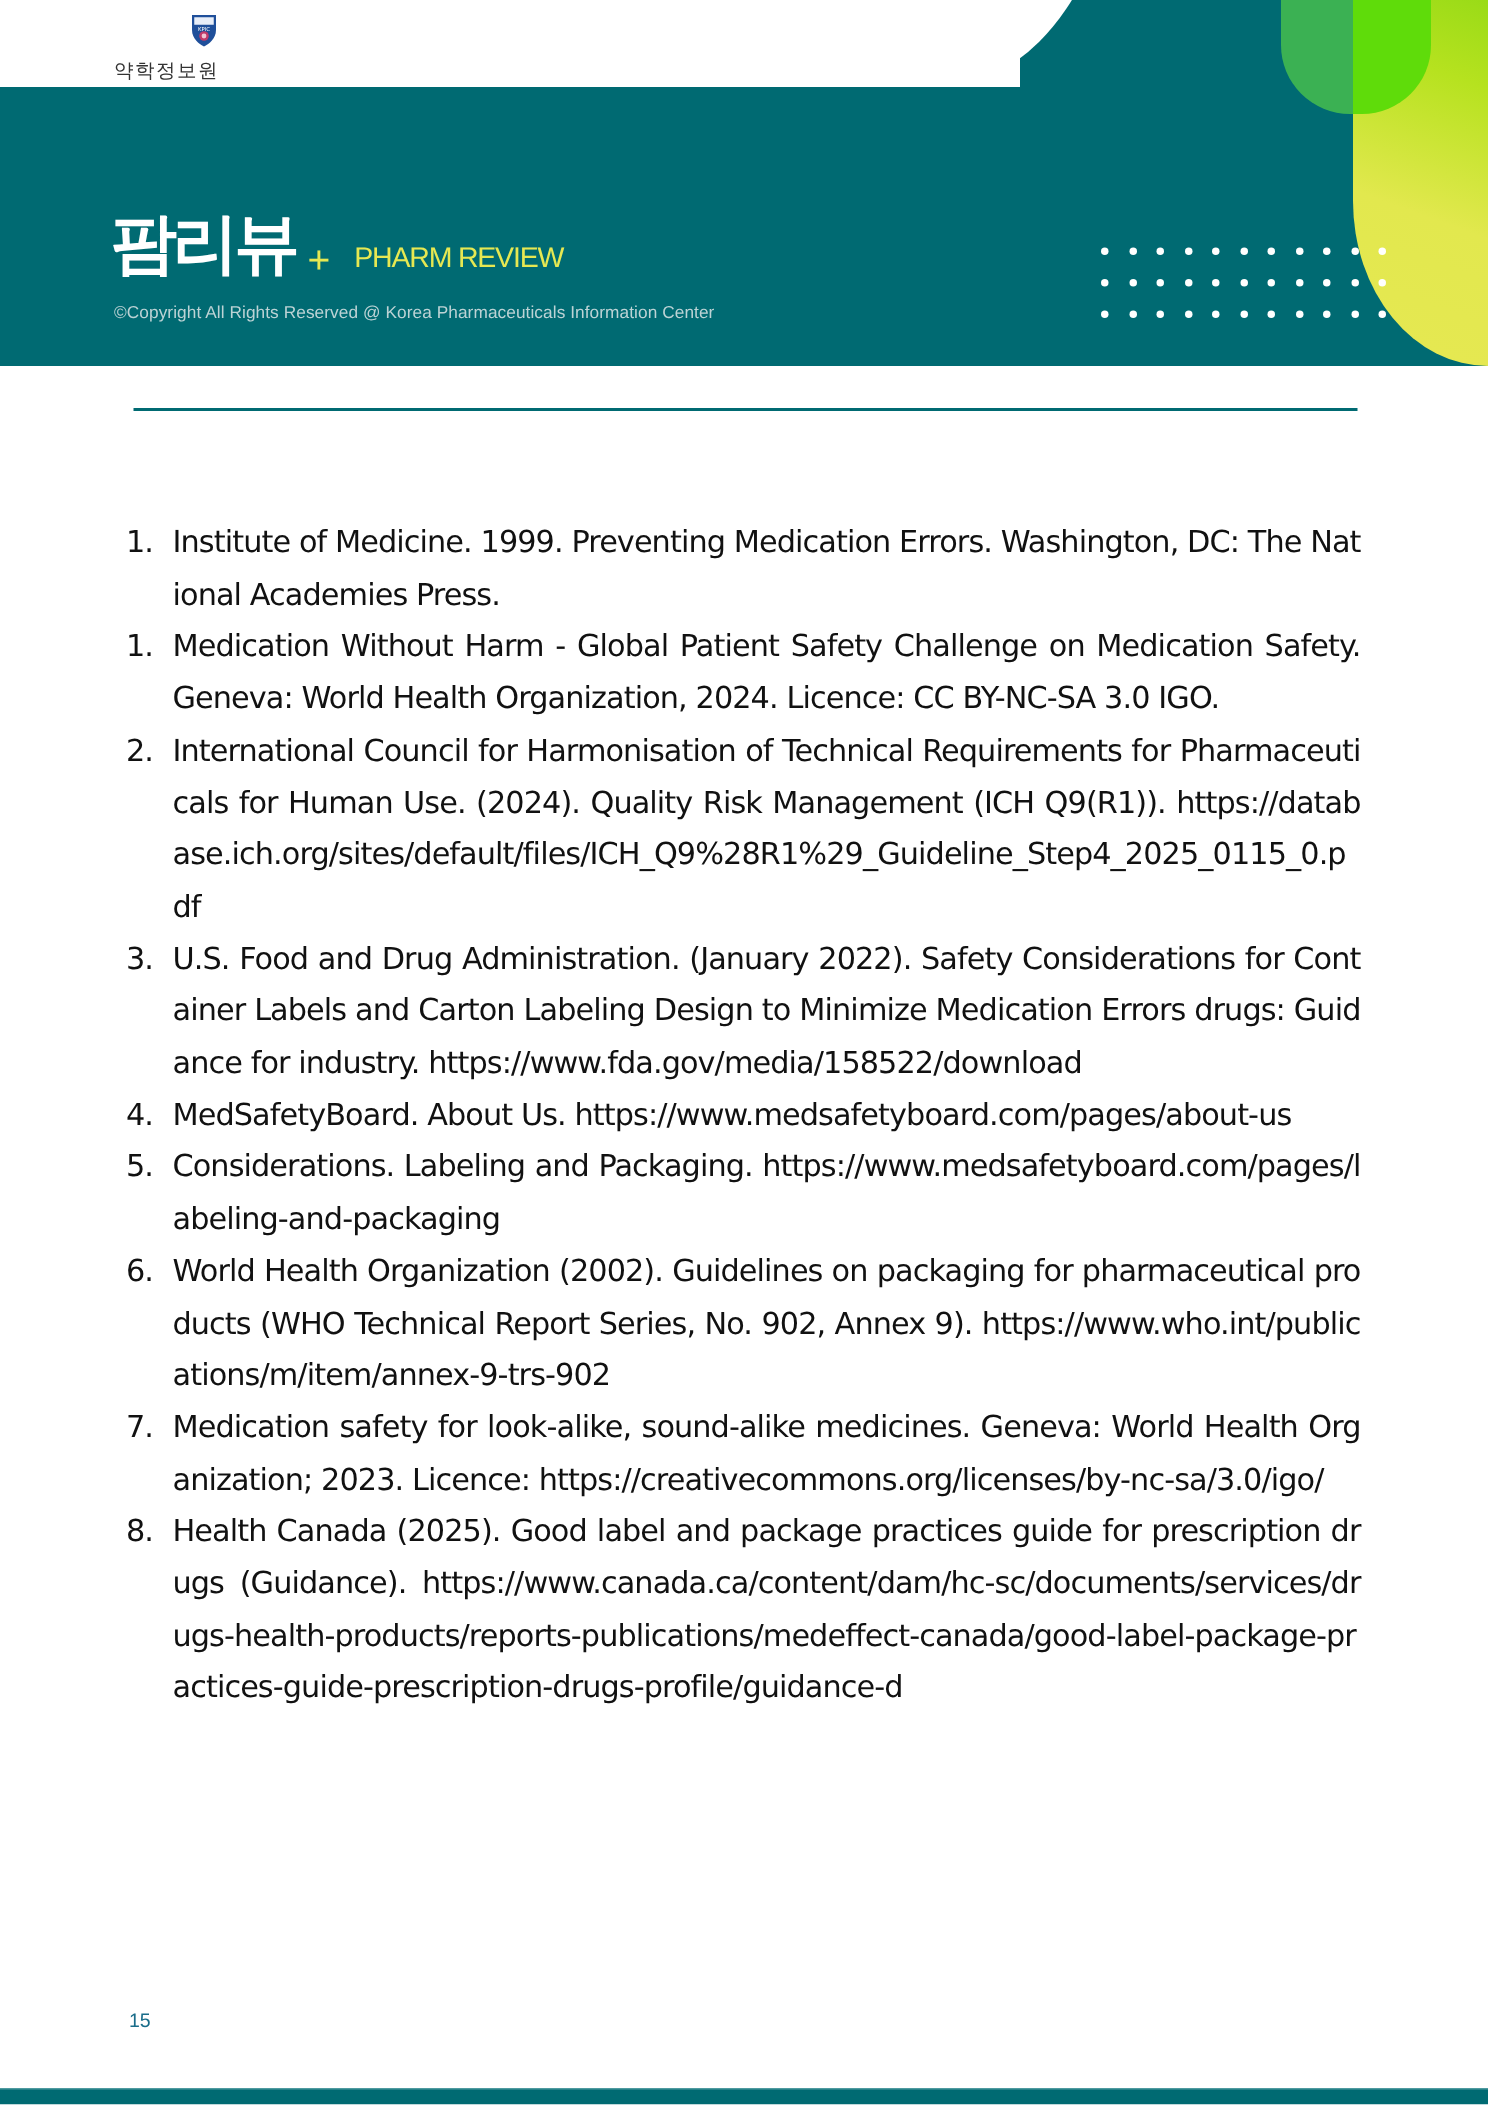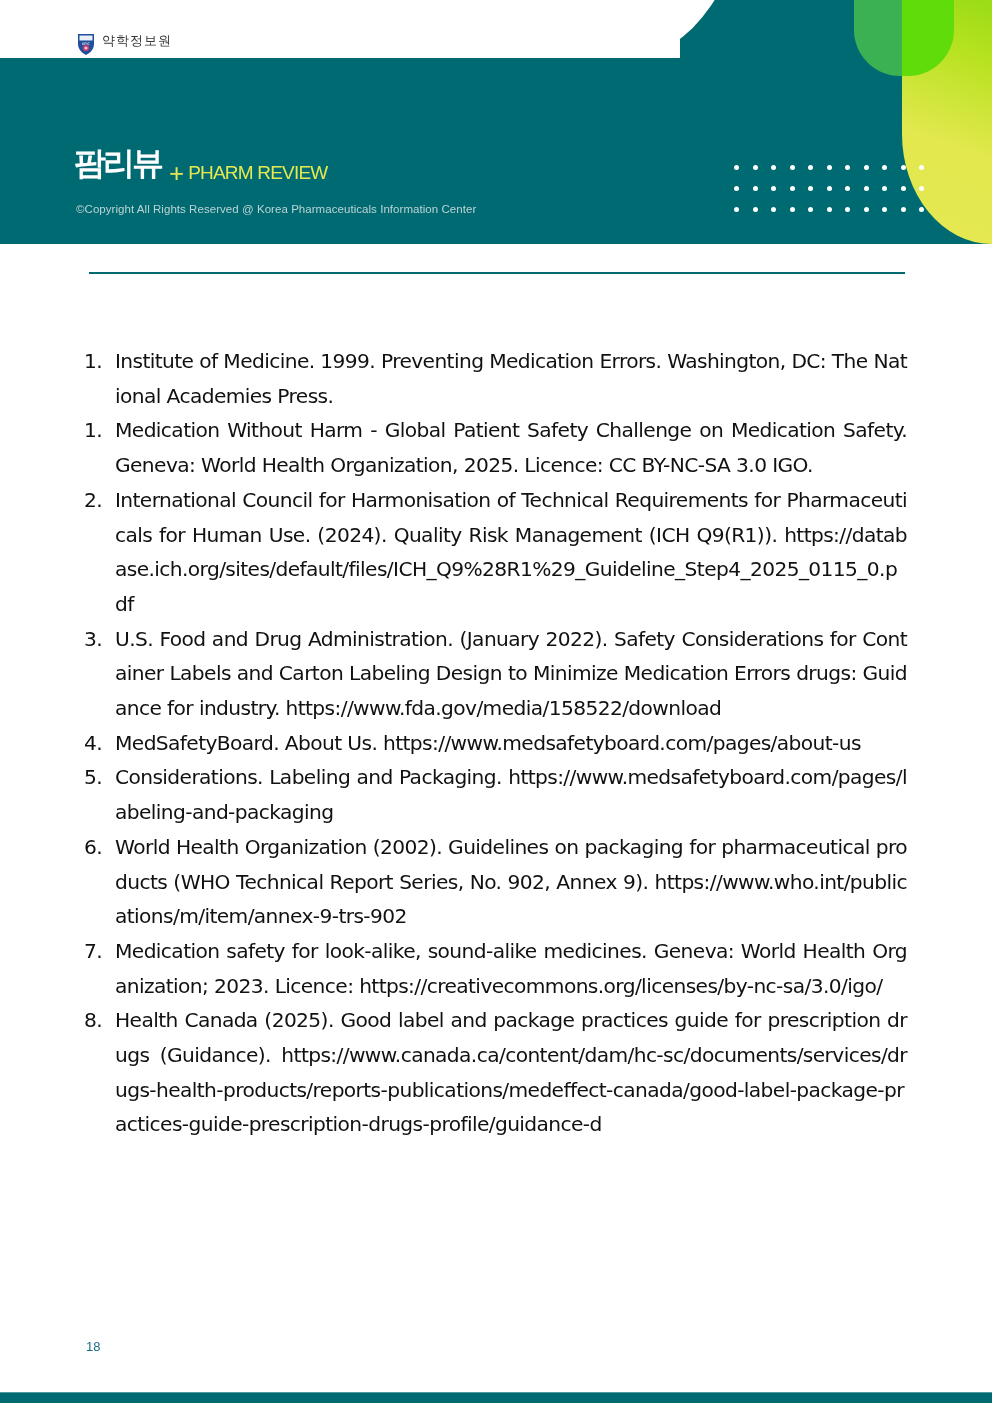--- a/index.html
+++ b/index.html
@@ -15,28 +15,28 @@
 
     .lime-shape { position: absolute; left: 902px; top: -40px; width: 140px; height: 284px;
       background: linear-gradient(200deg, #7ed40f 0%, #b6e21f 35%, #e2e84e 65%, #e6e852 100%);
       border-bottom-left-radius: 90px 110px; }
     .green-blob { position: absolute; left: 854px; top: -60px; width: 100px; height: 136px; background: #4fc94a; opacity: 0.75; border-radius: 0 0 46px 46px; }
     .green-blob2 { position: absolute; left: 902px; top: -60px; width: 52px; height: 136px; background: #5fdc0a; border-radius: 0 0 46px 0; }
 
     .dots { position: absolute; left: 734px; top: 165px; width: 200px; height: 55px; }
     .dot { position: absolute; width: 5px; height: 5px; border-radius: 50%; background: #ffffff; }
 
-    .logo { position: absolute; left: 76px; top: 32px; display: flex; align-items: flex-start; gap: 6px; }
+    .logo { position: absolute; left: 76px; top: 8px; display: flex; align-items: flex-end; gap: 6px; flex-direction: column; }
     .logo-shield { width: 20px; height: 24px; position: relative; }
     .logo-text { font-family: "DejaVu Sans", sans-serif; font-size: 13px; color: #333; letter-spacing: 1px; }
 
     .brand { position: absolute; left: 74px; top: 138px; display: flex; align-items: flex-end; }
-    .brand-kr { font-family: "DejaVu Sans", sans-serif; font-weight: bold; font-size: 32px; color: #ffffff; letter-spacing: -3px; line-height: 50px; }
+    .brand-kr { font-family: "DejaVu Sans", sans-serif; font-weight: bold; font-size: 44px; color: #ffffff; letter-spacing: -3px; line-height: 50px; }
     .brand-plus { font-family: "Liberation Sans", sans-serif; color: #e6e852; font-size: 26px; margin-left: 8px; margin-bottom: 2px; line-height: 26px; }
-    .brand-en { font-family: "Liberation Sans", sans-serif; color: #e6e852; font-size: 19px; margin-left: 4px; margin-bottom: 4px; letter-spacing: -0.8px; }
+    .brand-en { font-family: "Liberation Sans", sans-serif; color: #e6e852; font-size: 19px; margin-left: 16px; margin-bottom: 4px; letter-spacing: -0.8px; }
     .copyright { position: absolute; left: 76px; top: 203px; font-family: "Liberation Sans", sans-serif; font-size: 11.5px; color: #bcd3d5; letter-spacing: 0.05px; }
 
     
     .section-head { position: absolute; left: 89px; top: 272px; width: 816px; height: 42px; }
     .section-rule { position: absolute; left: 0; top: 0; width: 816px; height: 2px; background: #006a72; }
     .section-tag { position: absolute; left: 0; top: 0; width: 168px; height: 42px; background: #006a72; color: #fff; display: flex; align-items: center; justify-content: center; font-family: "DejaVu Sans", sans-serif; font-weight: bold; font-size: 19px; letter-spacing: -0.5px; }
 
     
     .refs { position: absolute; left: 84px; top: 344px; width: 823px; list-style: none; }
     .ref { display: flex; font-family: "DejaVu Sans", sans-serif; font-size: 20.2px; line-height: 34.7px; color: #111; letter-spacing: -0.6px; }
@@ -121,21 +121,21 @@
   <div class="section-rule"></div>
 </div>
 
 <ol class="refs">
   <li class="ref">
     <span class="ref-num">1.</span>
     <span class="ref-text">Institute of Medicine. 1999. Preventing Medication Errors. Washington, DC: The National Academies Press.</span>
   </li>
   <li class="ref">
     <span class="ref-num">1.</span>
-    <span class="ref-text">Medication Without Harm - Global Patient Safety Challenge on Medication Safety. Geneva: World Health Organization, 2025. Licence: CC BY-NC-SA 3.0 IGO.</span>
+    <span class="ref-text">Medication Without Harm - Global Patient Safety Challenge on Medication Safety. Geneva: World Health Organization, 2024. Licence: CC BY-NC-SA 3.0 IGO.</span>
   </li>
   <li class="ref">
     <span class="ref-num">2.</span>
     <span class="ref-text">International Council for Harmonisation of Technical Requirements for Pharmaceuticals for Human Use. (2024). Quality Risk Management (ICH Q9(R1)). https://database.ich.org/sites/default/files/ICH_Q9%28R1%29_Guideline_Step4_2025_0115_0.pdf</span>
   </li>
   <li class="ref">
     <span class="ref-num">3.</span>
     <span class="ref-text">U.S. Food and Drug Administration. (January 2022). Safety Considerations for Container Labels and Carton Labeling Design to Minimize Medication Errors drugs: Guidance for industry. https://www.fda.gov/media/158522/download</span>
   </li>
   <li class="ref">
@@ -153,14 +153,14 @@
   <li class="ref">
     <span class="ref-num">7.</span>
     <span class="ref-text">Medication safety for look-alike, sound-alike medicines. Geneva: World Health Organization; 2023. Licence: https://creativecommons.org/licenses/by-nc-sa/3.0/igo/</span>
   </li>
   <li class="ref">
     <span class="ref-num">8.</span>
     <span class="ref-text">Health Canada (2025). Good label and package practices guide for prescription drugs (Guidance). https://www.canada.ca/content/dam/hc-sc/documents/services/drugs-health-products/reports-publications/medeffect-canada/good-label-package-practices-guide-prescription-drugs-profile/guidance-d</span>
   </li>
 </ol>
 
-<div class="page-num">18</div>
+<div class="page-num">15</div>
 <div class="footer-bar"></div>
 
 </body></html>

